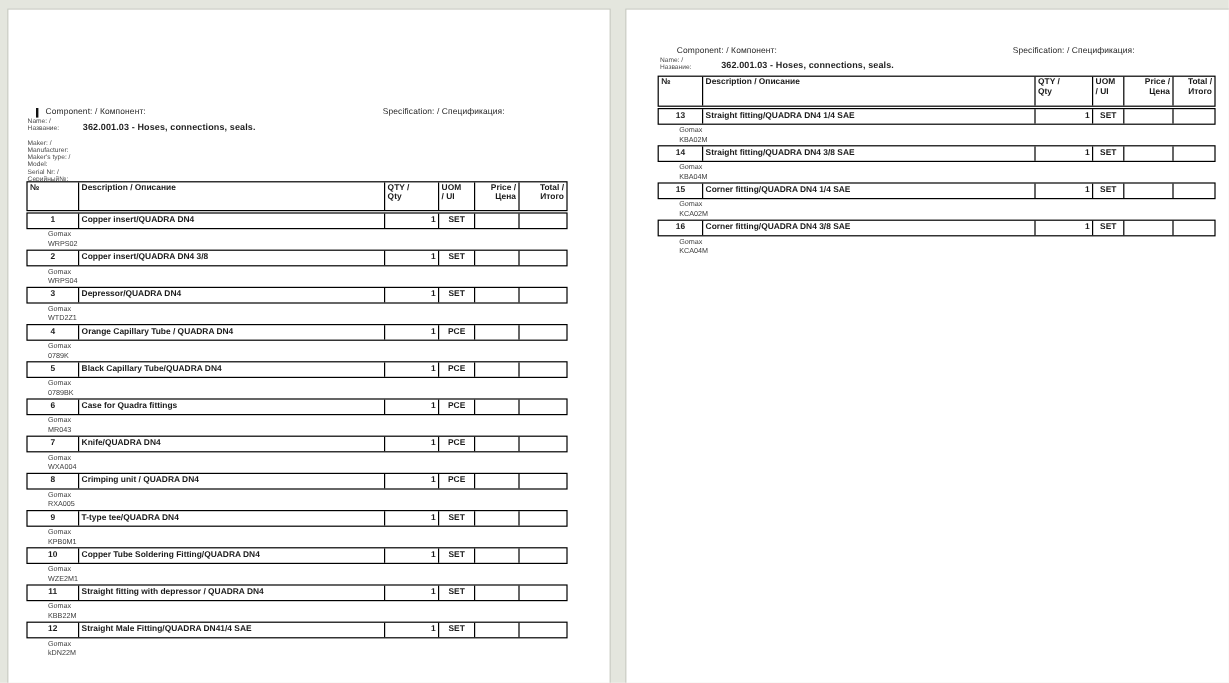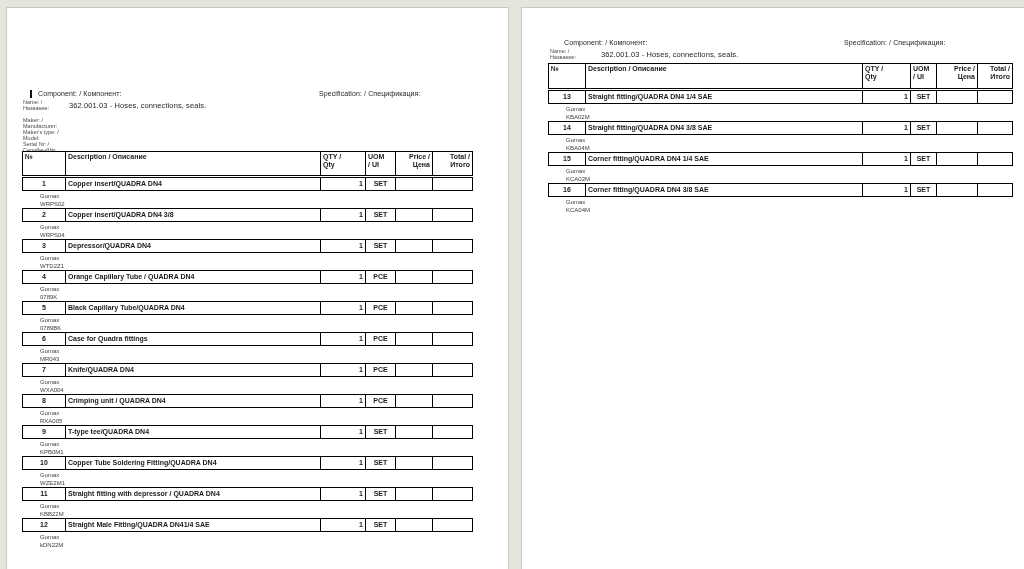--- a/index.html
+++ b/index.html
@@ -12,21 +12,21 @@
   .page{
     position:absolute;top:7px;height:600px;background:#ffffff;
     border:1px solid #c6c9bf;box-sizing:border-box;
   }
   .page1{left:6px;width:503px;}
   .page2{left:521px;width:510px;}
 
   .abs{position:absolute;}
 
   .hdr-label{font-size:7px;line-height:8px;color:#1f1f1f;letter-spacing:.1px;}
-  .doc-title{font-size:7.5px;font-weight:400;color:#1f1f1f;letter-spacing:.1px;}
+  .doc-title{font-size:7.5px;font-weight:700;color:#1f1f1f;letter-spacing:.1px;}
   .tiny{font-size:6px;line-height:6px;color:#4a4a4a;transform:scale(.92);transform-origin:0 0;}
   .cursor{width:1.5px;height:8px;background:#111;}
 
   .spec-table{position:absolute;}
   .thead{display:flex;border:1px solid #000;box-sizing:border-box;background:#fff;
          font-weight:bold;font-size:7px;line-height:8px;}
   .page1 .thead{height:25px;}
   .page2 .thead{height:26px;}
   .thead .c{padding:1px 2px;box-sizing:border-box;}
   .c{border-left:1px solid #000;box-sizing:border-box;overflow:hidden;white-space:nowrap;}

